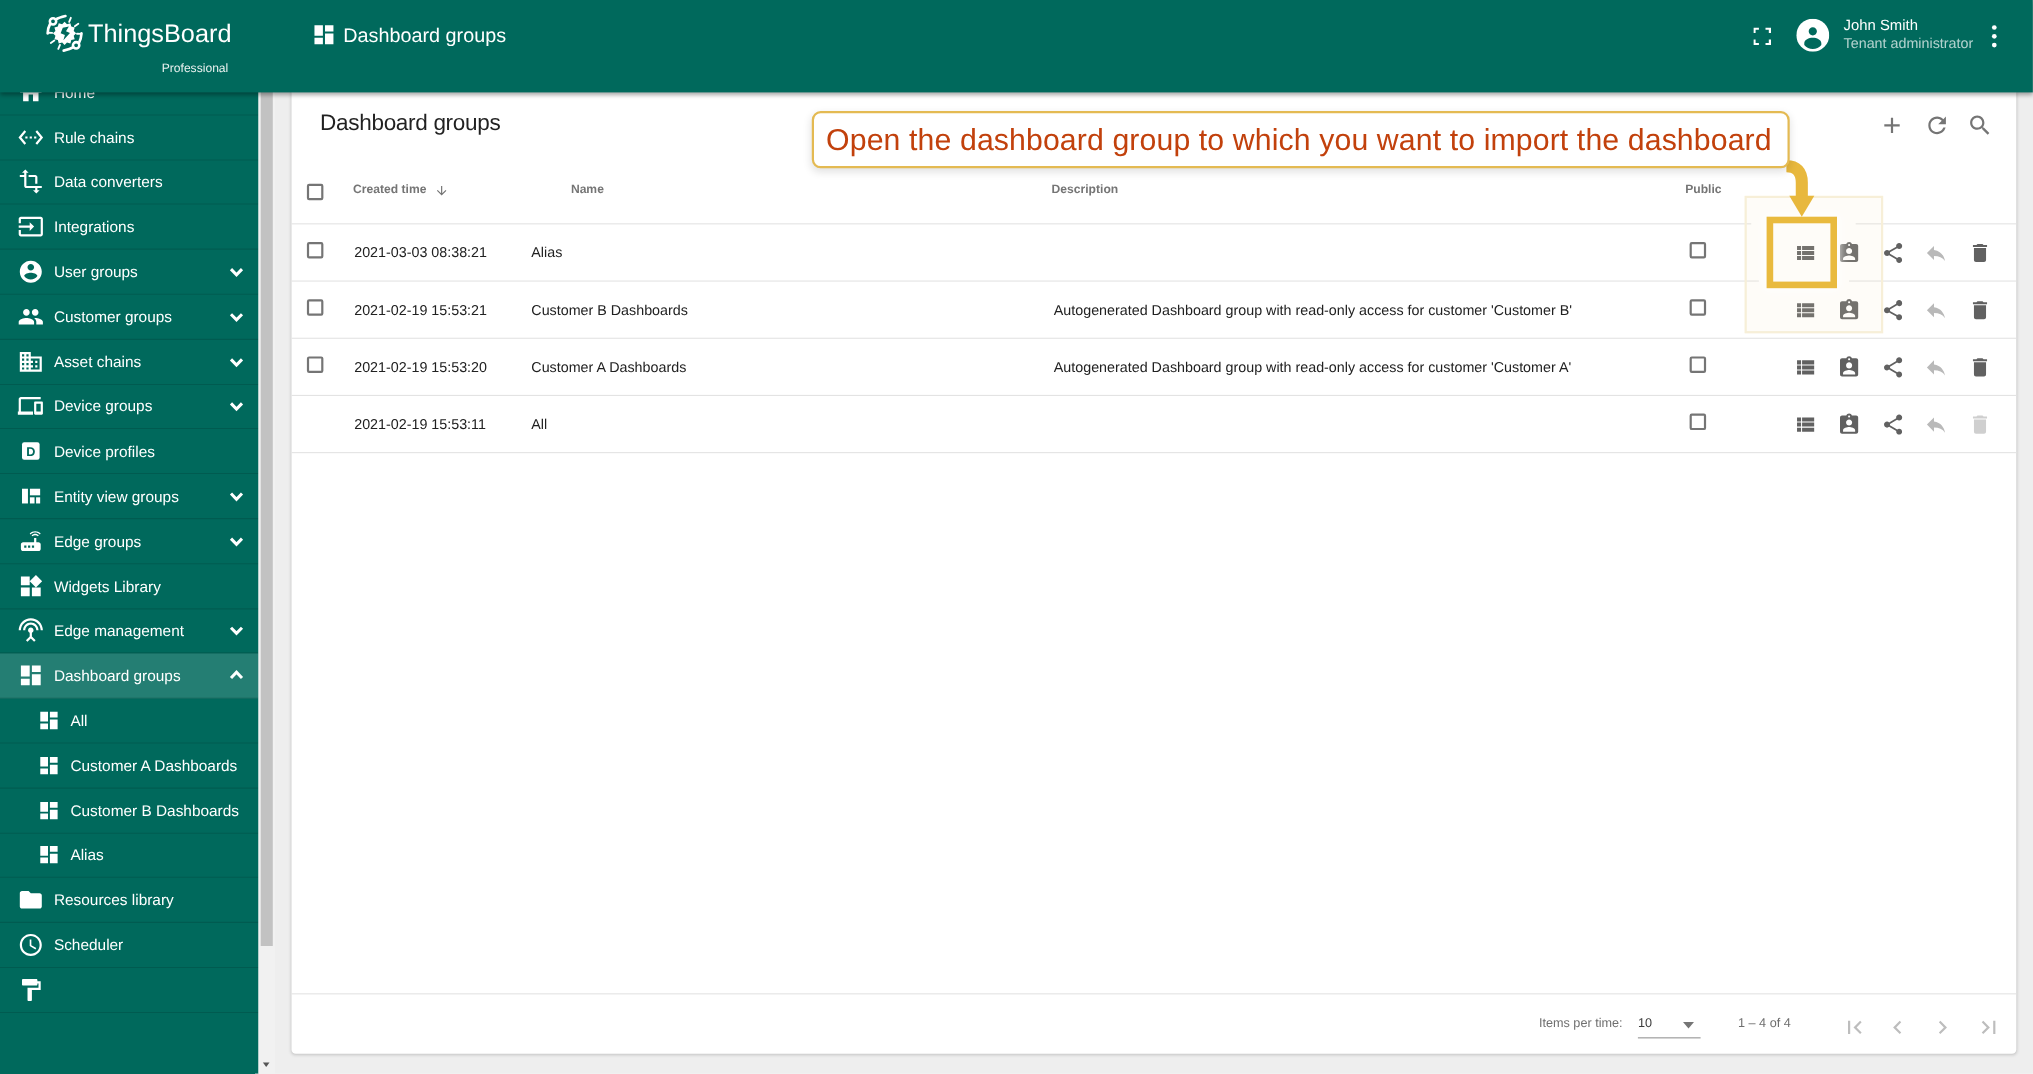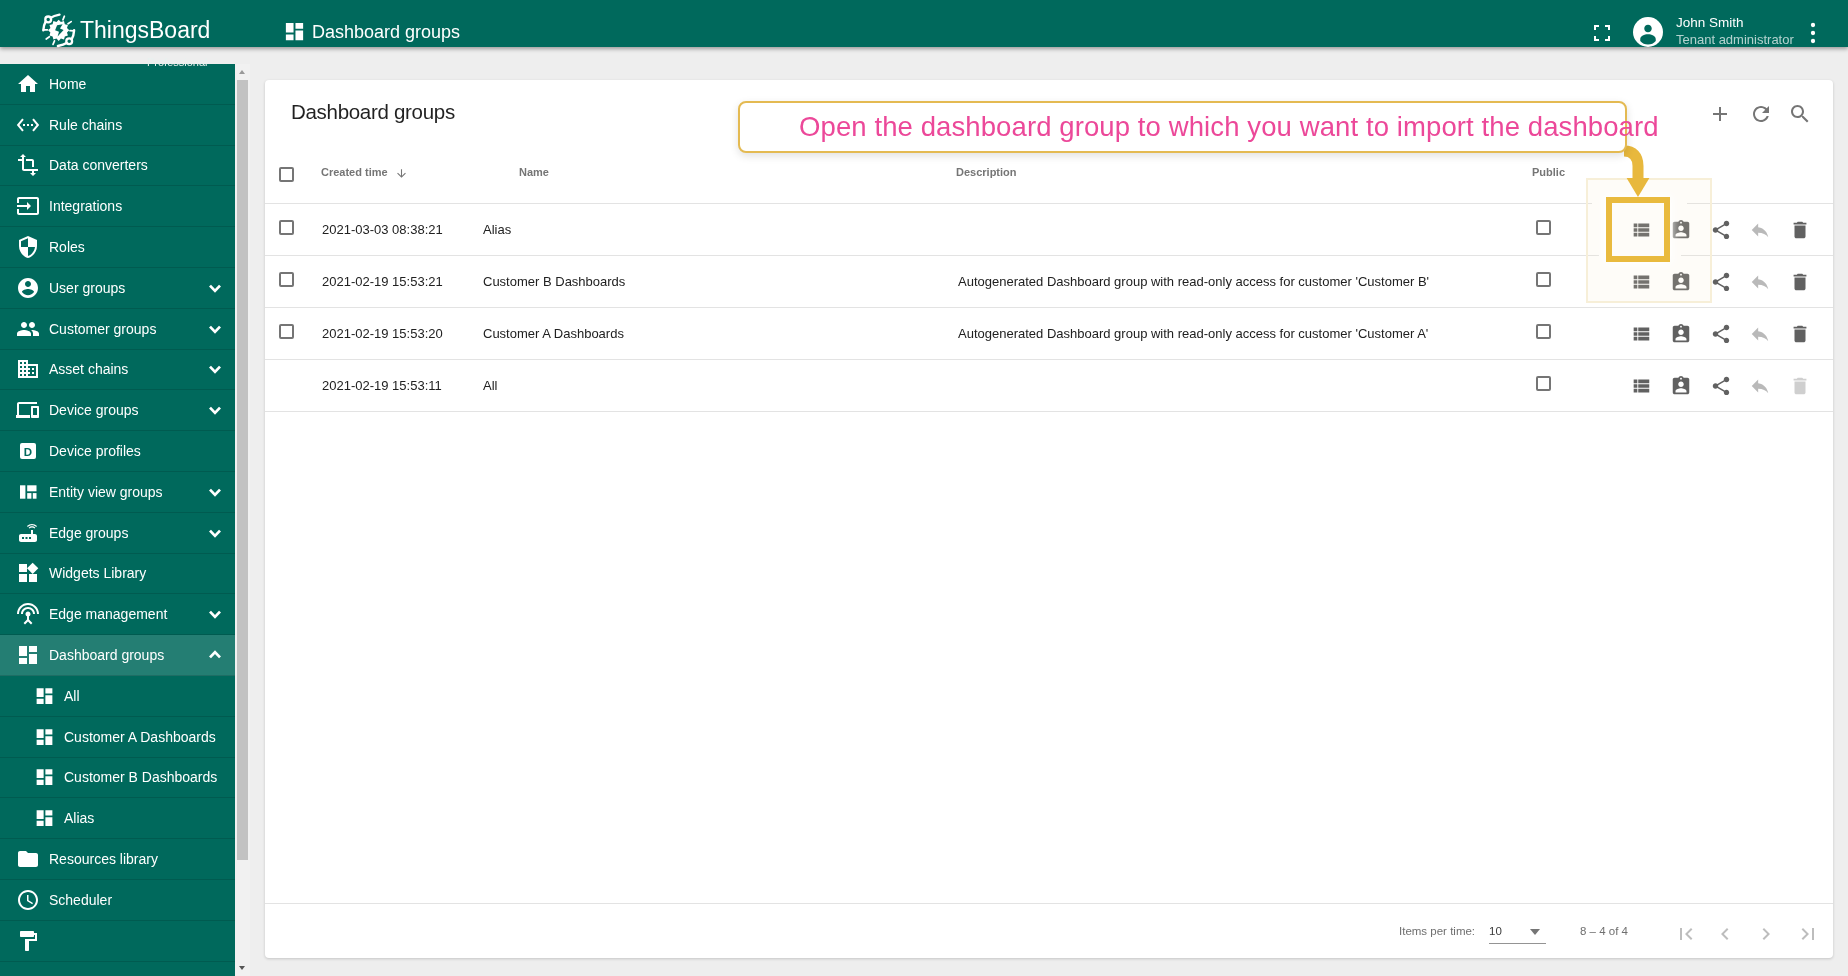--- a/index.html
+++ b/index.html
@@ -1,19 +1,19 @@
 <!DOCTYPE html>
 <html><head>
 <meta charset="utf-8">
 <style>
 * { margin:0; padding:0; box-sizing:border-box; }
 html,body { width:1848px; height:976px; overflow:hidden; font-family:"Liberation Sans", sans-serif; background:#eee; }
 .abs { position:absolute; }
 
-#topbar { position:absolute; left:0; top:0; width:1848px; height:47px; background:#00695c; box-shadow:0 2px 4px rgba(0,0,0,0.35); z-index:30; }
+#topbar { position:absolute; left:0; top:0; width:1848px; height:84px; background:#00695c; box-shadow:0 2px 4px rgba(0,0,0,0.35); z-index:30; }
 
 #sidebar { position:absolute; left:0; top:64px; width:235px; height:912px; background:#00695c; z-index:25; overflow:hidden; }
 .mitem { position:relative; height:40.8px; border-bottom:1px solid rgba(0,0,0,0.13); display:flex; align-items:center; color:#fff; font-size:14px; }
 .mitem .mico { position:absolute; left:16px; top:50%; transform:translateY(-50%); width:24px; height:24px; }
 .mitem .mtxt { position:absolute; left:49px; top:50%; transform:translateY(-50%); white-space:nowrap; }
 .mitem .chev { position:absolute; right:10px; top:50%; transform:translateY(-50%); width:20px; height:20px; }
 .mitem.active { background:rgba(255,255,255,0.14); }
 .mitem.sub .mico { left:34px; width:21px; height:21px; }
 .mitem.sub .mtxt { left:64px; }
 
@@ -104,26 +104,20 @@
       <span class="mtxt">Data converters</span>
     </div>
   <div class="mitem">
       <svg class="mico" viewBox="0 0 24 24" fill="#fff">
         <path d="M21 3.01H3c-1.1 0-2 .9-2 2V9h2V4.99h18v14.03H3V15H1v4.01c0 1.1.9 1.98 2 1.98h18c1.1 0 2-.88 2-1.98v-14c0-1.11-.9-2-2-2zM11 16l4-4-4-4v3H1v2h10v3z"></path>
       </svg>
       <span class="mtxt">Integrations</span>
     </div>
   <div class="mitem">
       <svg class="mico" viewBox="0 0 24 24" fill="#fff">
-        <path d="M12 1 3 5v6c0 5.55 3.84 10.74 9 12 5.16-1.26 9-6.45 9-12V5l-9-4zm0 10.99h7c-.53 4.12-3.28 7.79-7 8.94V12H5V6.3l7-3.11v8.8z"></path>
-      </svg>
-      <span class="mtxt">Roles</span>
-    </div>
-  <div class="mitem">
-      <svg class="mico" viewBox="0 0 24 24" fill="#fff">
         <path d="M12 2C6.48 2 2 6.48 2 12s4.48 10 10 10 10-4.48 10-10S17.52 2 12 2zm0 3c1.66 0 3 1.34 3 3s-1.34 3-3 3-3-1.34-3-3 1.34-3 3-3zm0 14.2c-2.5 0-4.71-1.28-6-3.22.03-1.99 4-3.08 6-3.08 1.99 0 5.97 1.09 6 3.08-1.29 1.94-3.5 3.22-6 3.22z"></path>
       </svg>
       <span class="mtxt">User groups</span>
       <svg class="chev" viewBox="0 0 24 24">
         <path d="M6 9.2 L12 15.4 L18 9.2" fill="none" stroke="#fff" stroke-width="3.3"></path>
       </svg>
     </div>
   <div class="mitem">
       <svg class="mico" viewBox="0 0 24 24" fill="#fff">
         <path d="M16 11c1.66 0 2.99-1.34 2.99-3S17.66 5 16 5c-1.66 0-3 1.34-3 3s1.34 3 3 3zm-8 0c1.66 0 2.99-1.34 2.99-3S9.66 5 8 5C6.34 5 5 6.34 5 8s1.34 3 3 3zm0 2c-2.33 0-7 1.17-7 3.5V19h14v-2.5c0-2.33-4.67-3.5-7-3.5zm8 0c-.29 0-.62.02-.97.05 1.16.84 1.97 1.97 1.97 3.45V19h6v-2.5c0-2.33-4.67-3.5-7-3.5z"></path>
@@ -354,39 +348,39 @@
       </svg>
     <svg class="aico" style="left:1524.4px; top:294.5px;" viewBox="0 0 24 24" fill="#cfcfcf">
         <path d="M6 19c0 1.1.9 2 2 2h8c1.1 0 2-.9 2-2V7H6v12zM19 4h-3.5l-1-1h-5l-1 1H5v2h14V4z"></path>
       </svg>
 
     <div class="rowline" style="top:823px;"></div>
     <div class="pgtxt" style="left:1134px; top:845px;">Items per time:</div>
     <div class="pgtxt" style="left:1224px; top:845px; color:#3c3c3c;">10</div>
     <div class="abs" style="left:1223.5px; top:862.5px; width:57px; height:1px; background:#949494;"></div>
     <div class="abs" style="left:1265px; top:849px; width:0; height:0; border-left:5.3px solid transparent; border-right:5.3px solid transparent; border-top:6px solid #757575;"></div>
-    <div class="pgtxt" style="left:1315px; top:845px;">8 – 4 of 4</div>
+    <div class="pgtxt" style="left:1315px; top:845px;">1 – 4 of 4</div>
     <svg class="abs" style="left:1408.5px; top:841.7px;" width="24" height="24" viewBox="0 0 24 24" fill="#bdbdbd">
         <path d="M18.41 16.59 13.82 12l4.59-4.59L17 6l-6 6 6 6zM6 6h2v12H6z"></path>
       </svg>
     <svg class="abs" style="left:1448.4px; top:841.7px;" width="24" height="24" viewBox="0 0 24 24" fill="#bdbdbd">
         <path d="M15.41 7.41 14 6l-6 6 6 6 1.41-1.41L10.83 12z"></path>
       </svg>
     <svg class="abs" style="left:1489.2px; top:841.7px;" width="24" height="24" viewBox="0 0 24 24" fill="#bdbdbd">
         <path d="M10 6 8.59 7.41 13.17 12l-4.58 4.59L10 18l6-6z"></path>
       </svg>
     <svg class="abs" style="left:1530.6px; top:841.7px;" width="24" height="24" viewBox="0 0 24 24" fill="#bdbdbd">
         <path d="M5.59 7.41 10.18 12l-4.59 4.59L7 18l6-6-6-6zM16 6h2v12h-2z"></path>
       </svg>
 
     <div class="abs" style="left:1321px; top:98px; width:126px; height:125px; border:2px solid #f7efd8; background:rgba(247,234,199,0.13); z-index:4;"></div>
     <div class="abs" style="left:1327px; top:121px; width:95px; height:4px; background:#fff; z-index:3;"></div>
     <div class="abs" style="left:1334px; top:173px; width:82px; height:4px; background:#fff; z-index:3;"></div>
     <div class="abs" style="left:1340.5px; top:117.4px; width:64.5px; height:64.6px; border:6px solid #e9ba3e; background:transparent; box-shadow:0 0 9px 2px rgba(255,255,255,0.95); z-index:5;"></div>
 
     <div class="abs" style="left:473px; top:21px; width:889px; height:52px; background:#fff; border:2px solid #e4ba52; border-radius:8px; box-shadow:0 3px 8px rgba(0,0,0,0.12); z-index:7;"></div>
-    <div class="abs" style="left:486px; top:30.5px; font-size:27.5px; letter-spacing:0.1px; color:#ec4899; z-index:8;margin-left:48px;">Open the dashboard group to which you want to import the dashboard</div>
+    <div class="abs" style="left:486px; top:30.5px; font-size:27.5px; letter-spacing:0.1px; color:#c2410c; z-index:8;">Open the dashboard group to which you want to import the dashboard</div>
     <svg class="abs" style="left:1350px; top:60px; z-index:6;" width="50" height="60" viewBox="0 0 50 60">
       <path d="M 9 11 C 18 11 23 16 23 26 L 23 41" fill="none" stroke="#e8b83d" stroke-width="11"></path>
       <polygon points="11.6,38 34.4,38 23,57" fill="#e8b83d"></polygon>
     </svg>
   </div>
 </div>
 
 </body></html>

